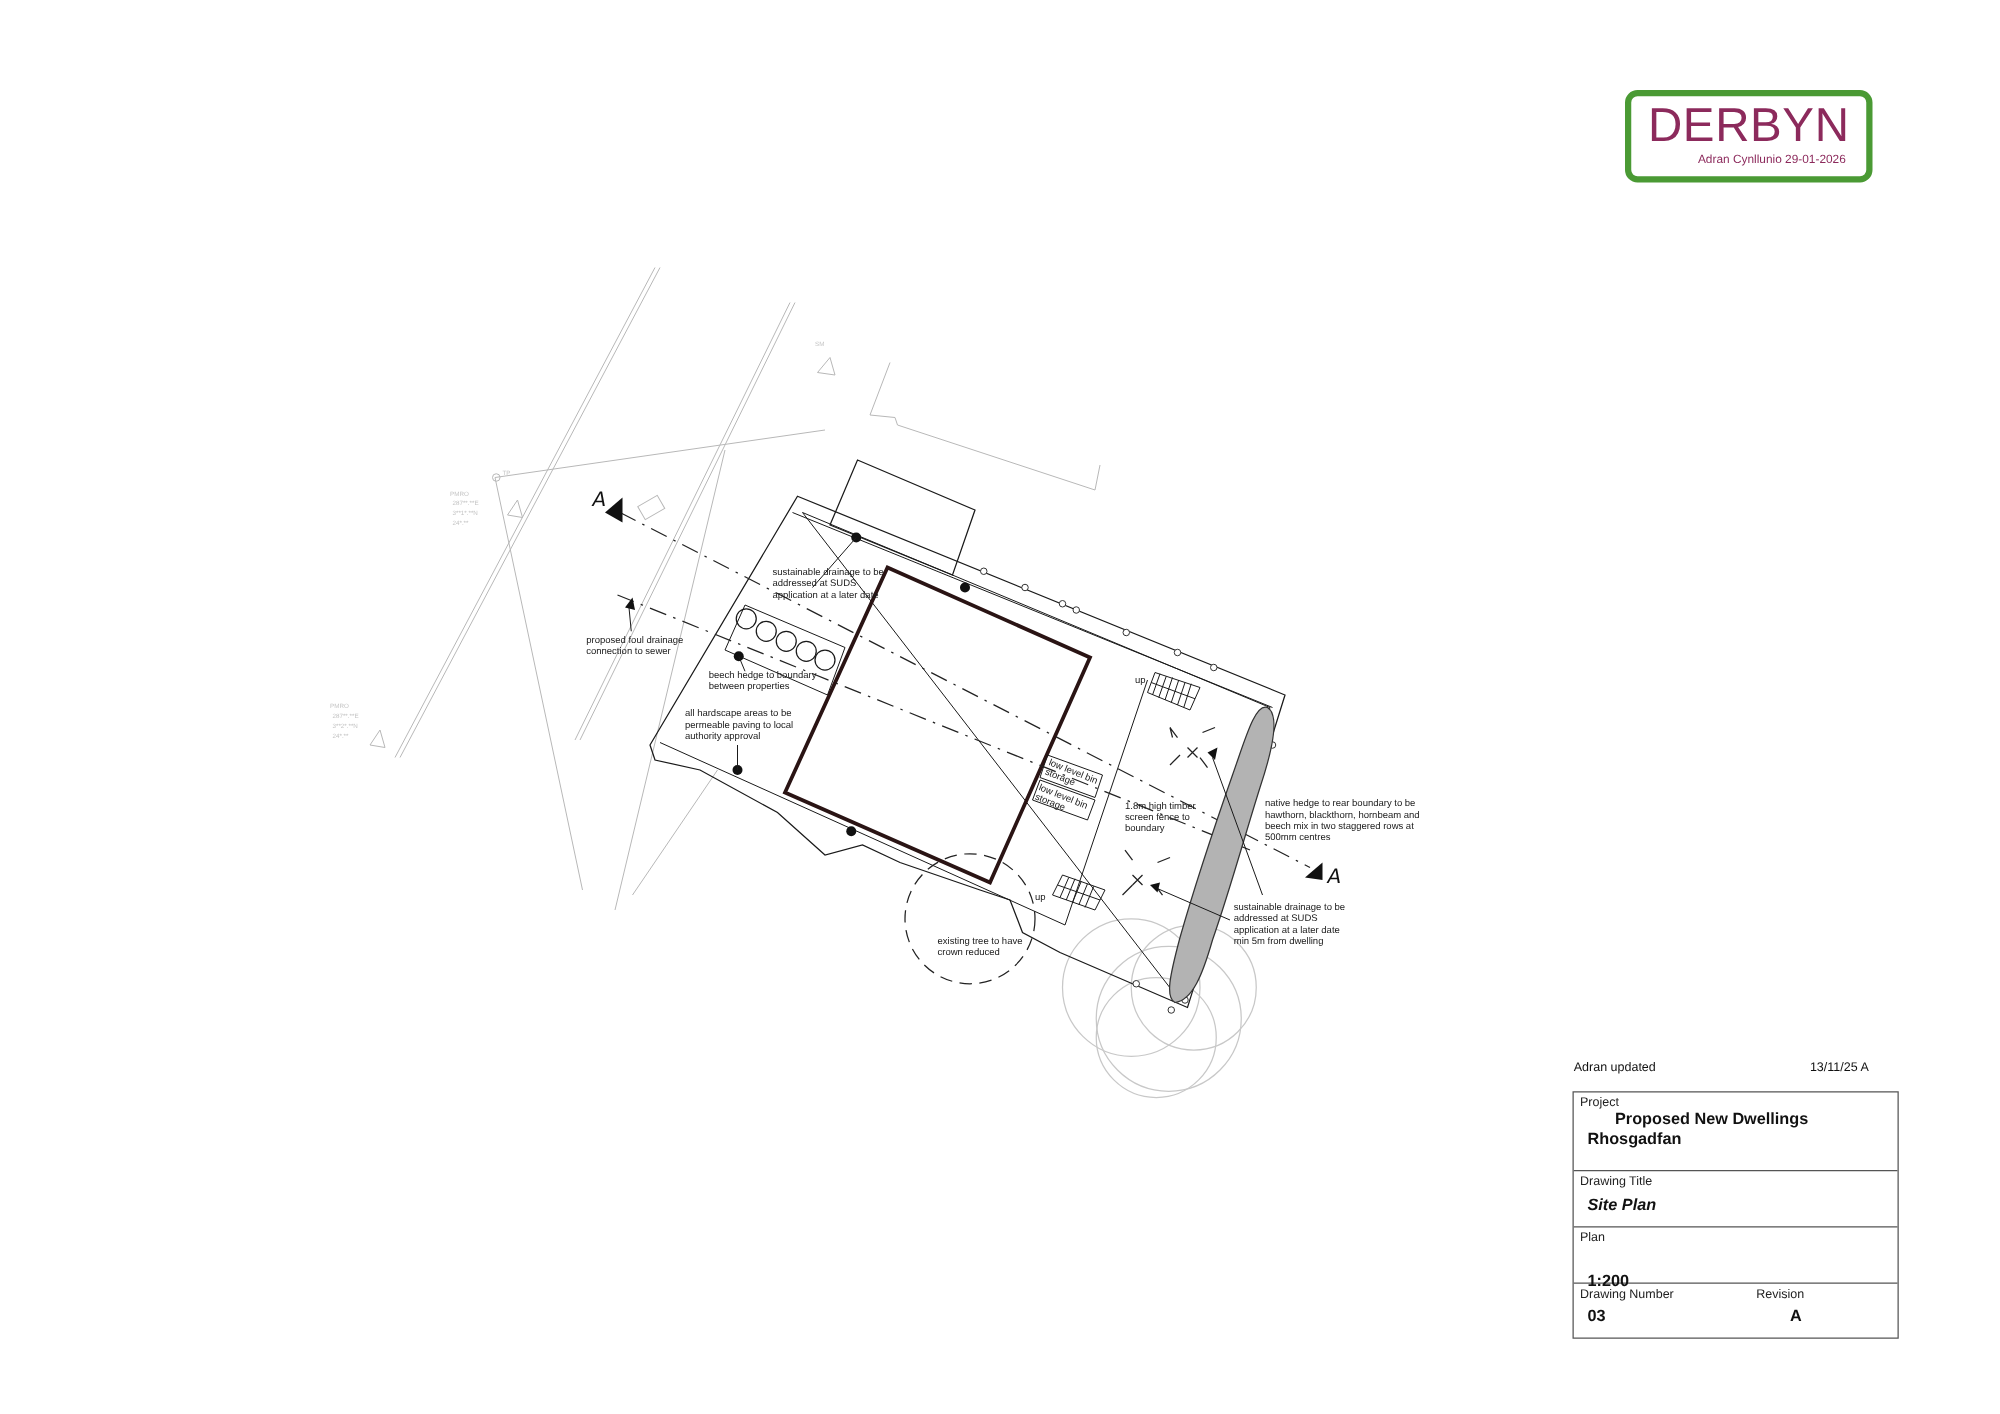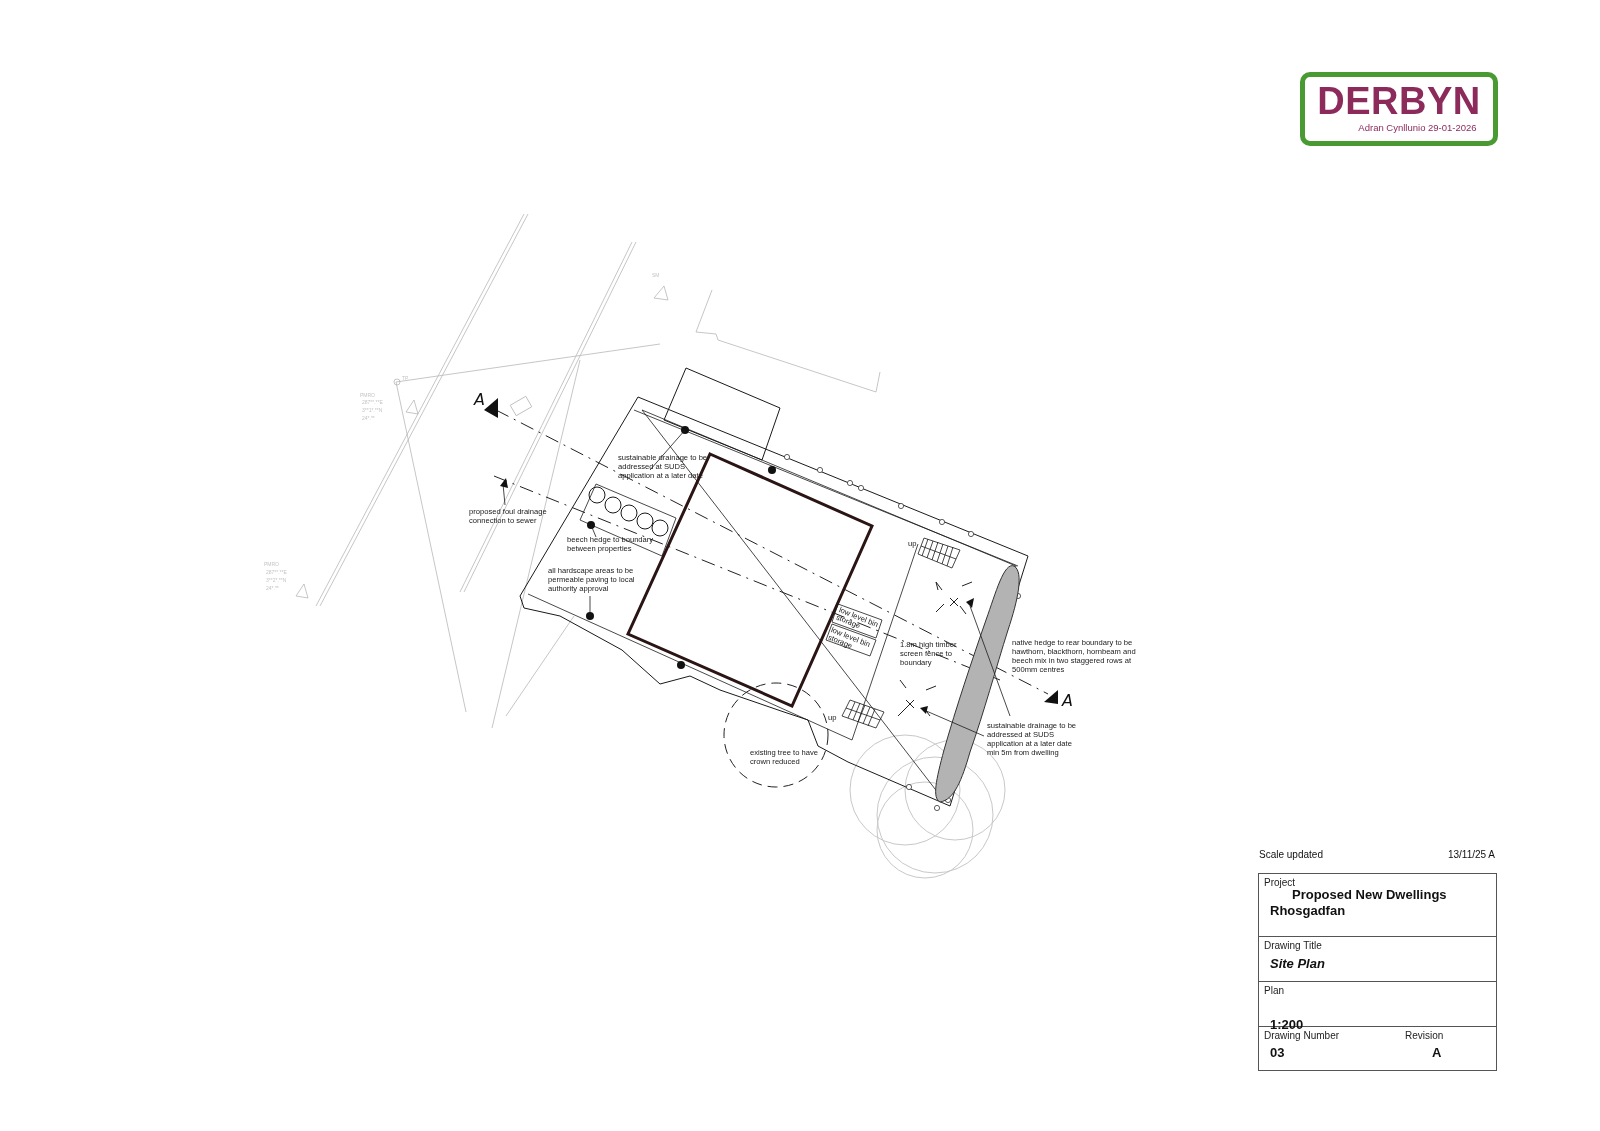--- a/index.html
+++ b/index.html
@@ -13,28 +13,28 @@
     .dash { stroke: #222; stroke-width: 1; stroke-dasharray: 14 6 2 6; fill: none; }
     .note { fill: #1a1a1a; font-size: 7.6px; font-family: "Liberation Sans", sans-serif; }
     .tree { stroke: #c8c8c8; stroke-width: 1; fill: none; }
     .post { fill: #fff; stroke: #333; stroke-width: 0.8; }
     .dot { fill: #111; }
     .hedge { fill: #b3b3b3; stroke: #333; stroke-width: 1; }
     .section-letter { font-family: "DejaVu Sans", sans-serif; font-style: italic; font-size: 16px; fill: #111; }
 
     
     .stamp { position: absolute; left: 1300px; top: 72px; width: 188px; height: 64px; border: 5px solid #4a9a34; border-radius: 10px; background: #fff; text-align: center; }
-    .stamp-title { color: #8c2a5c; font-size: 38px; line-height: 42px; letter-spacing: 0.5px; margin-top: 3px; font-weight: bold; }
+    .stamp-title { color: #8c2a5c; font-size: 38px; line-height: 42px; letter-spacing: 0.5px; margin-top: 3px; }
     .stamp-sub { color: #8c2a5c; font-size: 9.5px; line-height: 12px; padding-left: 37px; }
 
     
     .rev-line { position: absolute; left: 1259px; top: 849px; width: 236px; font-size: 10px; display: flex; justify-content: space-between; }
 
     
-    .title-block { position: absolute; left: 1258px; top: 873px; width: 239px; height: 198px; border: 1px solid #555; box-sizing: border-box; }
+    .title-block { position: absolute; left: 1258px; top: 873px; width: 261px; height: 198px; border: 1px solid #555; box-sizing: border-box; }
     .tb-cell { position: relative; border-bottom: 1px solid #555; box-sizing: border-box; }
     .tb-cell:last-child { border-bottom: none; }
     .tb-label { position: absolute; left: 5px; top: 3px; font-size: 10px; color: #222; }
     .tb-value { position: absolute; left: 11px; font-size: 13px; font-weight: bold; color: #111; line-height: 16px; }
     .tb-project { height: 63px; }
     .tb-title { height: 45px; }
     .tb-scale { height: 45px; }
     .tb-number { height: 43px; }
   </style>
 </head>
@@ -237,21 +237,21 @@
     <text class="note" x="750" y="764">crown reduced</text>
   </g>
 </svg>
 
 <div class="stamp">
   <div class="stamp-title">DERBYN</div>
   <div class="stamp-sub">Adran Cynllunio 29-01-2026</div>
 </div>
 
 <div class="rev-line">
-  <span>Scale updated</span>
+  <span>Adran updated</span>
   <span>13/11/25  A</span>
 </div>
 
 <div class="title-block">
   <div class="tb-cell tb-project">
     <span class="tb-label">Project</span>
     <span class="tb-value" style="top:13px;padding-left:22px;">Proposed New Dwellings</span>
     <span class="tb-value" style="top:29px;">Rhosgadfan</span>
   </div>
   <div class="tb-cell tb-title">

